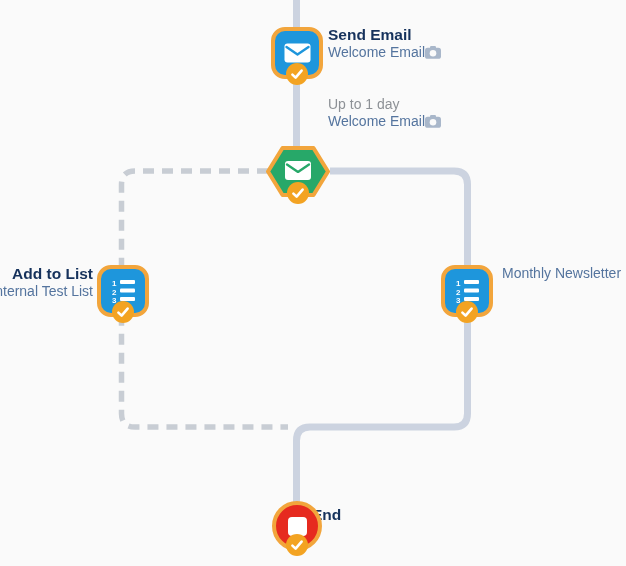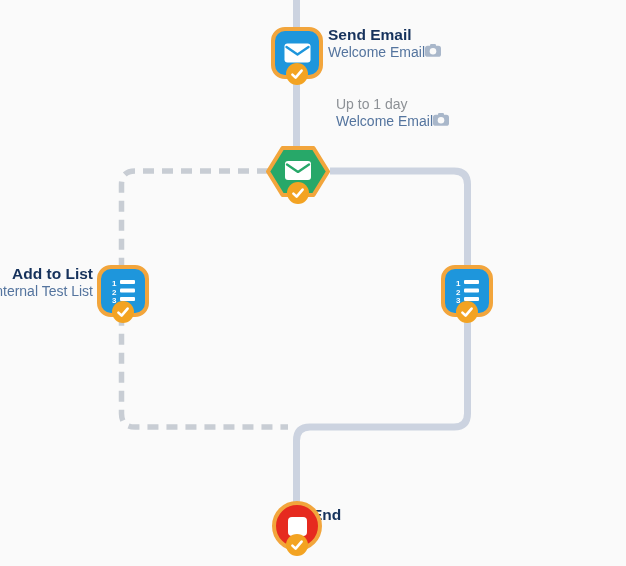--- a/index.html
+++ b/index.html
@@ -41,21 +41,21 @@
   .badge{
     position:absolute;z-index:3;
     left:50%;transform:translateX(-50%);
     width:22px;height:22px;
   }
   .stop-square{width:19px;height:19px;background:#ffffff;border-radius:4px;}
 
   
   .lbl{position:absolute;z-index:1;white-space:nowrap;}
   .lbl .title{font-size:15.5px;font-weight:700;color:#16325c;line-height:18px;}
-  .lbl .sub{font-size:14px;color:#54749e;line-height:17px;display:flex;}
+  .lbl .sub{font-size:14px;color:#54749e;line-height:17px;display:flex;align-items:center;}
   .lbl .muted{font-size:14px;color:#8d9196;line-height:17px;}
   .lbl.right-align{text-align:right;}
   .lbl.right-align .sub{justify-content:flex-end;}
   .cam{display:inline-block;vertical-align:middle;}
 </style>
 </head>
 <body>
 
 <div class="canvas">
 
@@ -96,21 +96,21 @@
     </svg>
     <svg class="hex-env" width="27" height="20" viewBox="0 0 27 20">
       <rect x="0.5" y="0.5" width="26" height="19" rx="3" fill="#ffffff"></rect>
       <polyline points="2.5,4 13.5,11.5 24.5,4" fill="none" stroke="#27a869" stroke-width="2.4" stroke-linecap="round" stroke-linejoin="round"></polyline>
     </svg>
     <svg class="badge" style="bottom:-7px;" viewBox="0 0 22 22">
       <circle cx="11" cy="11" r="11" fill="#f3a322"></circle>
       <path d="M6.4,11.6 L9.6,14.6 L15.6,7.6" fill="none" stroke="#ffffff" stroke-width="2.6" stroke-linecap="round" stroke-linejoin="round"></path>
     </svg>
   </div>
-  <div class="lbl" style="left:328px;top:96px;margin-left:8px;">
+  <div class="lbl" style="left:328px;top:96px;">
     <div class="muted">Up to 1 day</div>
     <div class="sub">
       <span>Welcome Email</span>
       <svg class="cam" width="16" height="13" viewBox="0 0 16 13">
         <rect x="5" y="0" width="6" height="4" rx="1.2" fill="#a9b7ca"></rect>
         <rect x="0" y="1.8" width="16" height="11" rx="2.6" fill="#a9b7ca"></rect>
         <circle cx="8" cy="7.3" r="3.3" fill="#fafafa"></circle>
       </svg>
     </div>
   </div>
@@ -144,20 +144,23 @@
       <rect x="10" y="10.5" width="15" height="4" rx="1" fill="#ffffff"></rect>
       <text x="2" y="25" font-size="8" font-weight="bold" fill="#ffffff" font-family="Liberation Sans, sans-serif">3</text>
       <rect x="10" y="19" width="15" height="4" rx="1" fill="#ffffff"></rect>
     </svg>
     <svg class="badge" style="bottom:-10px;" viewBox="0 0 22 22">
       <circle cx="11" cy="11" r="11" fill="#f3a322"></circle>
       <path d="M6.4,11.6 L9.6,14.6 L15.6,7.6" fill="none" stroke="#ffffff" stroke-width="2.6" stroke-linecap="round" stroke-linejoin="round"></path>
     </svg>
   </div>
   <div class="lbl" style="left:502px;top:265px;">
+    <div class="sub">
+        <span>Monthly Newsletter</span>
+      </div>
   </div>
 
   <div class="node-circle" style="left:272px;top:501px;">
     <div class="stop-square"></div>
     <svg class="badge" style="bottom:-9px;" viewBox="0 0 22 22">
       <circle cx="11" cy="11" r="11" fill="#f3a322"></circle>
       <path d="M6.4,11.6 L9.6,14.6 L15.6,7.6" fill="none" stroke="#ffffff" stroke-width="2.6" stroke-linecap="round" stroke-linejoin="round"></path>
     </svg>
   </div>
   <div class="lbl" style="left:312px;top:506px;">

